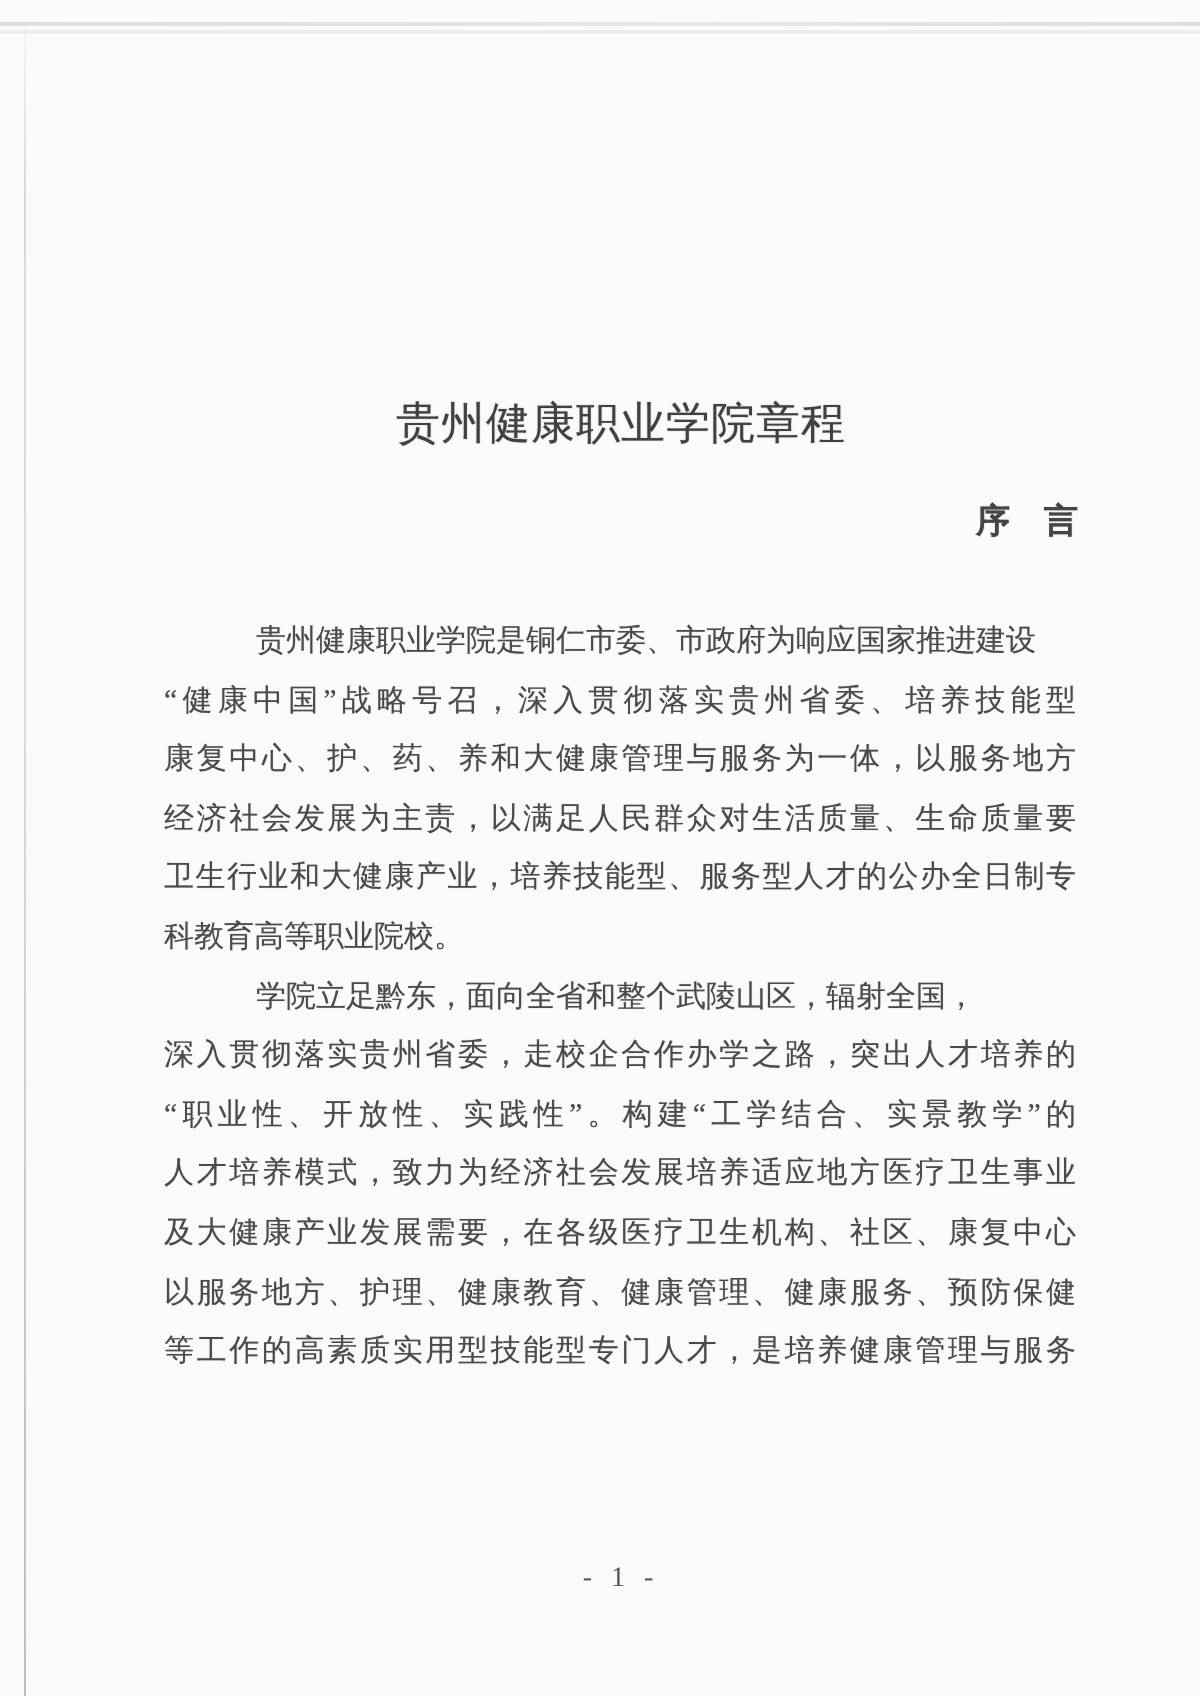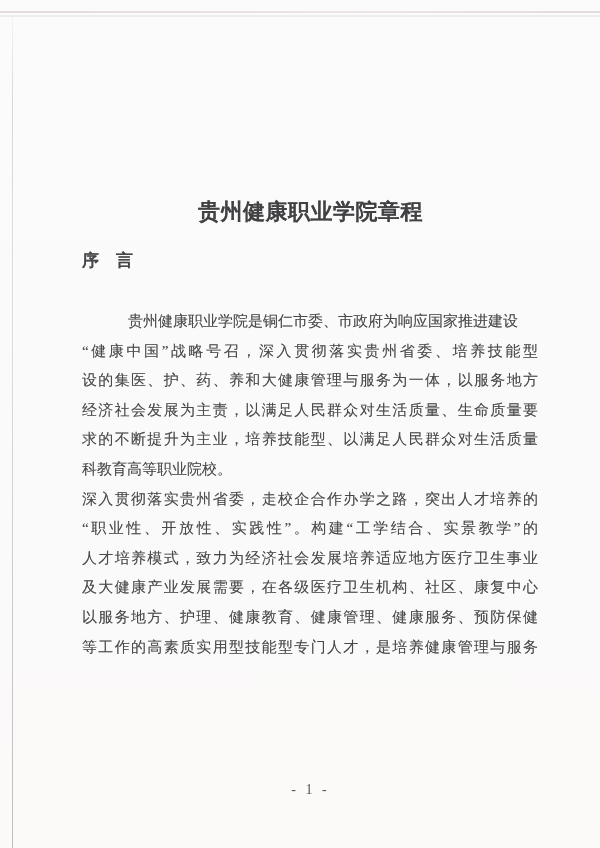--- a/index.html
+++ b/index.html
@@ -36,30 +36,30 @@
       rgba(145,145,150,0.48) 75%,
       rgba(140,140,146,0.55) 100%);
   }
   
   .doc-title {
     position: absolute;
     left: 82px; top: 182px;
     width: 457px;
     text-align: center;
     font-size: 22px;
-    font-weight: 700;
+    font-weight: 400;
     letter-spacing: 0.5px;
     color: #414144;
     text-shadow: 0 0 0.6px rgba(65,65,68,0.5);
   }
   .section-heading {
     position: absolute;
     left: 82px; top: 235px;
     width: 457px;
-    text-align: left;
+    text-align: right;
     font-size: 17px;
     font-weight: 700;
     color: #454548;
     text-shadow: 0 0 0.5px rgba(69,69,72,0.45);
   }
   .body-text {
     position: absolute;
     left: 82px; top: 307px;
     width: 456px;
     font-size: 15px;
@@ -98,27 +98,28 @@
 
   <h1 class="doc-title">贵州健康职业学院章程</h1>
 
   <h2 class="section-heading">序　言</h2>
 
   <div class="body-text">
 
     <div>
       <div class="line first">贵州健康职业学院是铜仁市委、市政府为响应国家推进建设</div>
       <div class="line fill">“健康中国”战略号召，深入贯彻落实贵州省委、培养技能型</div>
-      <div class="line fill">设的集医、护、药、养和大健康管理与服务为一体，以服务地方</div>
+      <div class="line fill">康复中心、护、药、养和大健康管理与服务为一体，以服务地方</div>
       <div class="line fill">经济社会发展为主责，以满足人民群众对生活质量、生命质量要</div>
-      <div class="line fill">求的不断提升为主业，培养技能型、以满足人民群众对生活质量</div>
+      <div class="line fill">卫生行业和大健康产业，培养技能型、服务型人才的公办全日制专</div>
       <div class="line">科教育高等职业院校。</div>
     </div>
 
     <div>
+      <div class="line first">学院立足黔东，面向全省和整个武陵山区，辐射全国，</div>
       <div class="line fill">深入贯彻落实贵州省委，走校企合作办学之路，突出人才培养的</div>
       <div class="line fill">“职业性、开放性、实践性”。构建“工学结合、实景教学”的</div>
       <div class="line fill">人才培养模式，致力为经济社会发展培养适应地方医疗卫生事业</div>
       <div class="line fill">及大健康产业发展需要，在各级医疗卫生机构、社区、康复中心</div>
       <div class="line fill">以服务地方、护理、健康教育、健康管理、健康服务、预防保健</div>
       <div class="line fill">等工作的高素质实用型技能型专门人才，是培养健康管理与服务</div>
     </div>
 
   </div>
 

